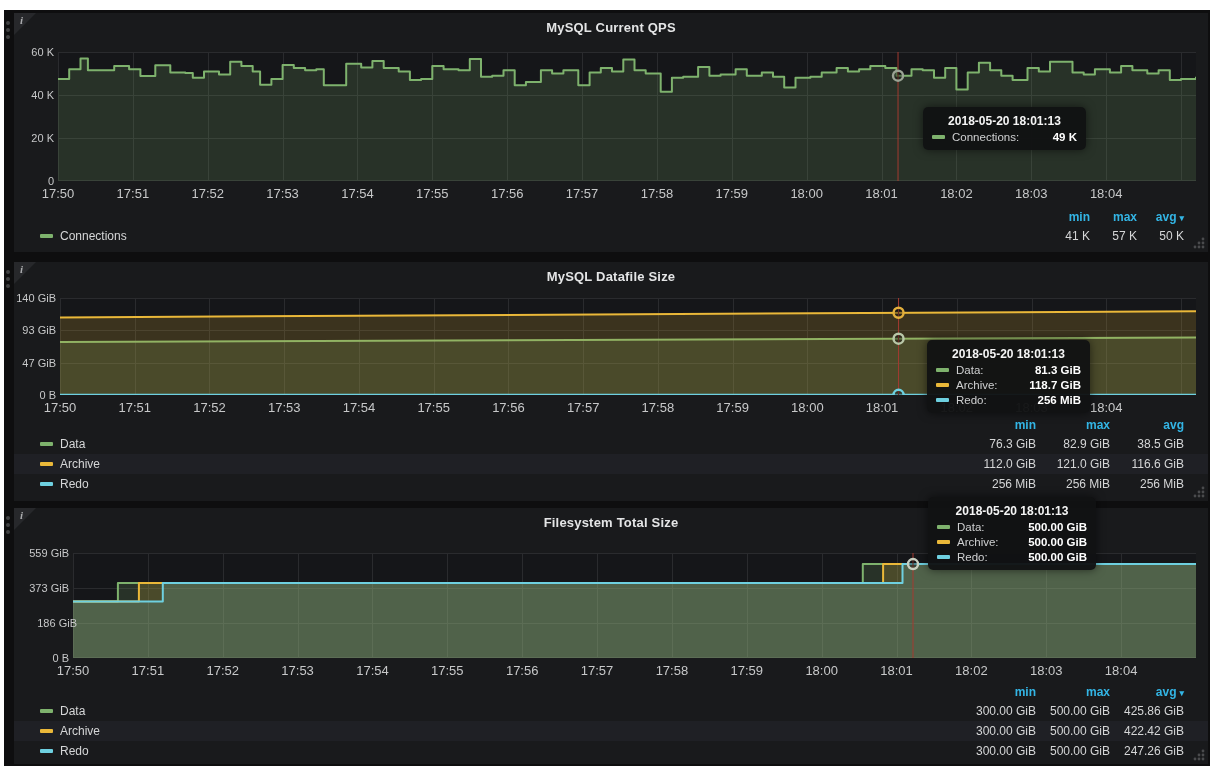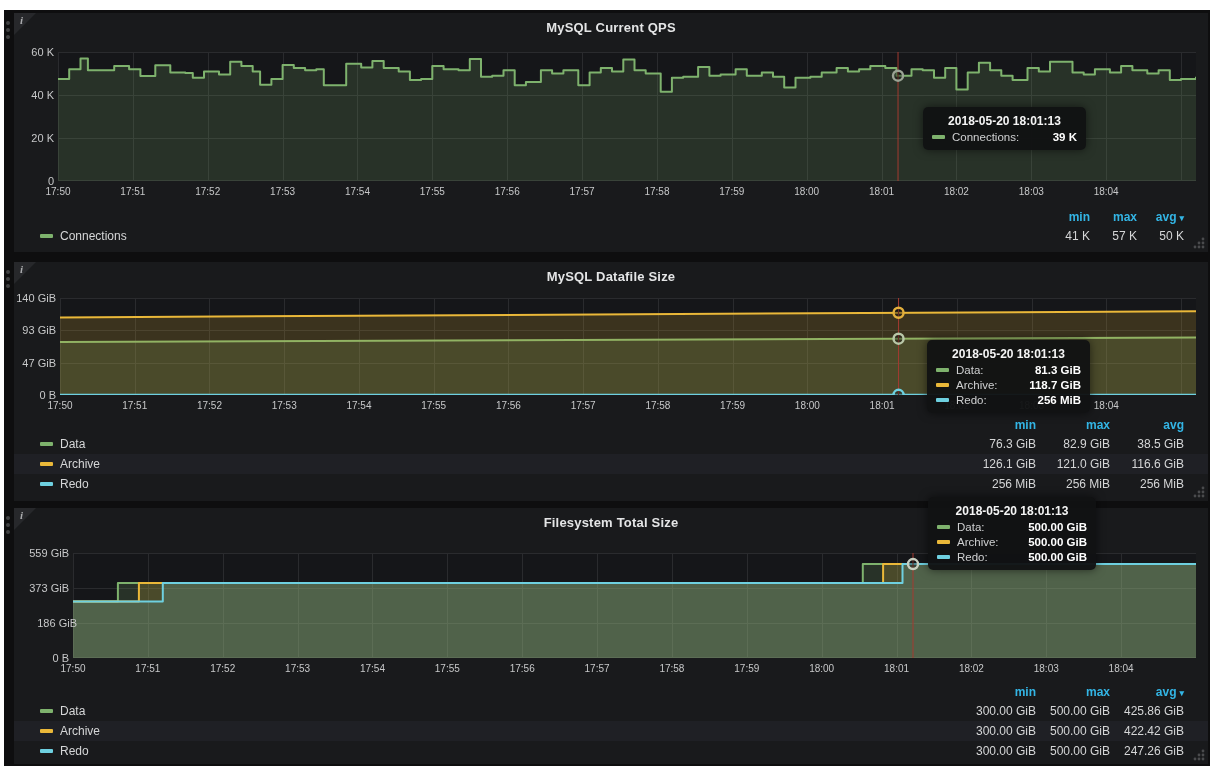--- a/index.html
+++ b/index.html
@@ -14,21 +14,21 @@
                color:#e4e5e6;letter-spacing:.2px;cursor:pointer}
   .corner{position:absolute;top:0;left:0;width:22px;height:22px;background:#27282b;
           clip-path:polygon(0 0,100% 0,0 100%);cursor:pointer}
   .corner span{position:absolute;top:1px;left:6px;font-family:"Liberation Serif",serif;
                font-style:italic;font-weight:bold;font-size:11px;color:#aaabad}
   .row-handle{position:absolute;left:-8px;top:8px;width:4px;cursor:move}
   .row-handle i{display:block;width:4px;height:4px;border-radius:50%;background:#404143;margin-bottom:3px}
   .plot{position:absolute;left:0;top:0;right:0;bottom:0}
   svg.chart{position:absolute;display:block}
   .ylab{position:absolute;text-align:right;font-size:11px;color:#c7c8c9;height:14px;line-height:14px;white-space:nowrap}
-  .xlab{position:absolute;text-align:center;font-size:10px;color:#c7c8c9;width:48px;white-space:nowrap}
+  .xlab{position:absolute;text-align:center;font-size:13px;color:#c7c8c9;width:48px;white-space:nowrap}
   .legend{position:absolute;left:0;right:0}
   .p1 .legend{top:196px}
   .p2 .legend{top:155px}
   .p3 .legend{top:176px}
   .lrow{position:relative;height:20px;line-height:20px;font-size:12px;color:#d5d6d7}
   .lrow.hdr{height:17px;line-height:17px}
   .lrow.z{background:#1f2025}
   .lname{position:absolute;left:26px;top:0;cursor:pointer;white-space:nowrap}
   .dash{display:inline-block;width:13px;height:4px;border-radius:1px;margin-right:7px;vertical-align:2px}
   .lstats{position:absolute;right:24px;top:0;display:flex}
@@ -215,21 +215,21 @@
           <div class="lname"><span class="dash" style="background: rgb(126, 178, 109);"></span><span>Data</span></div>
           <div class="lstats">
             <div class="stat">76.3 GiB</div>
             <div class="stat">82.9 GiB</div>
             <div class="stat">38.5 GiB</div>
           </div>
         </div>
         <div class="lrow z">
           <div class="lname"><span class="dash" style="background: rgb(234, 184, 57);"></span><span>Archive</span></div>
           <div class="lstats">
-            <div class="stat">126.1 GiB</div>
+            <div class="stat">112.0 GiB</div>
             <div class="stat">121.0 GiB</div>
             <div class="stat">116.6 GiB</div>
           </div>
         </div>
         <div class="lrow">
           <div class="lname"><span class="dash" style="background: rgb(110, 208, 224);"></span><span>Redo</span></div>
           <div class="lstats">
             <div class="stat">256 MiB</div>
             <div class="stat">256 MiB</div>
             <div class="stat">256 MiB</div>
@@ -358,21 +358,21 @@
   </section>
 
 </div>
 
 <div class="tooltip" style="left:923px;top:107px;width:145px">
   <div class="ttd">2018-05-20 18:01:13</div>
   <div>
       <div class="ttr">
         <span class="dash" style="background: rgb(126, 178, 109);"></span>
         <span>Connections:</span>
-        <span class="ttv">39 K</span>
+        <span class="ttv">49 K</span>
       </div>
     </div>
 </div>
 
 <div class="tooltip" style="left:927px;top:340px;width:145px">
   <div class="ttd">2018-05-20 18:01:13</div>
   <div>
       <div class="ttr">
         <span class="dash" style="background: rgb(126, 178, 109);"></span>
         <span>Data:</span>

